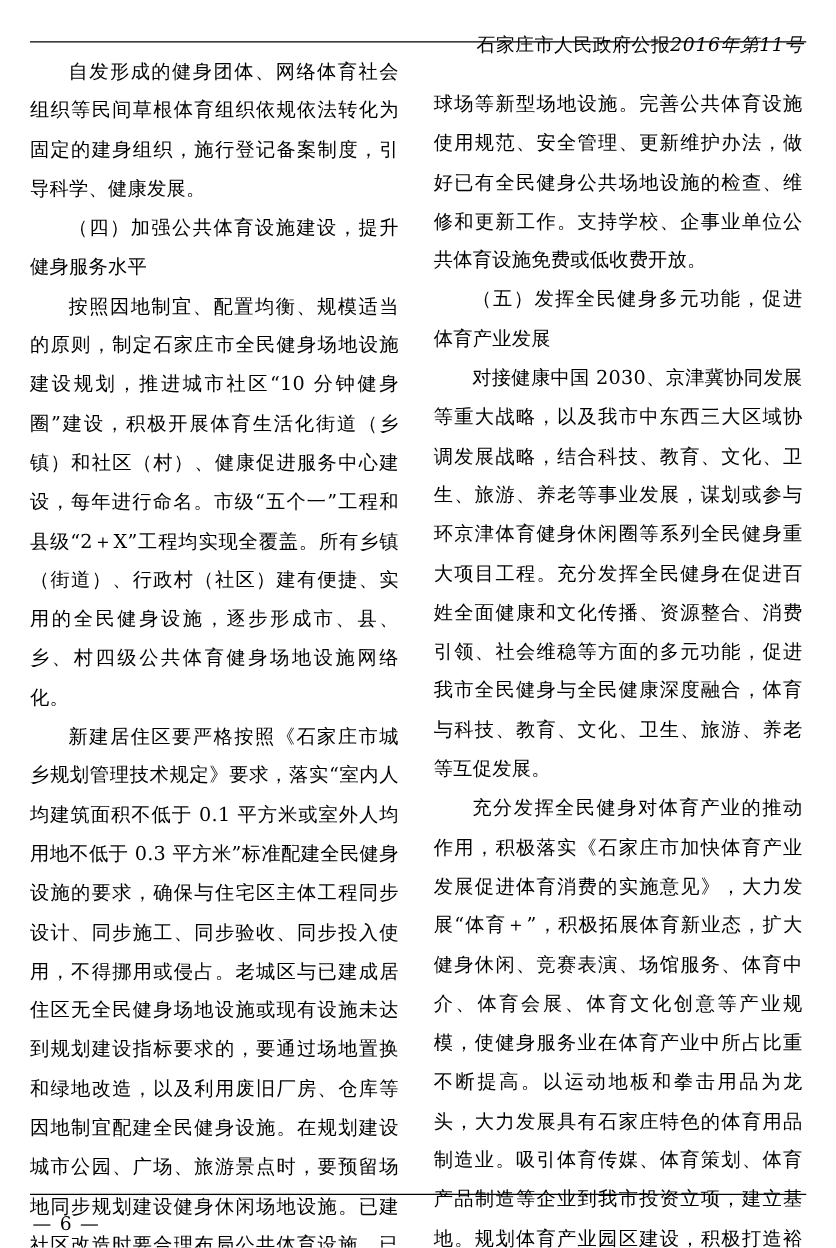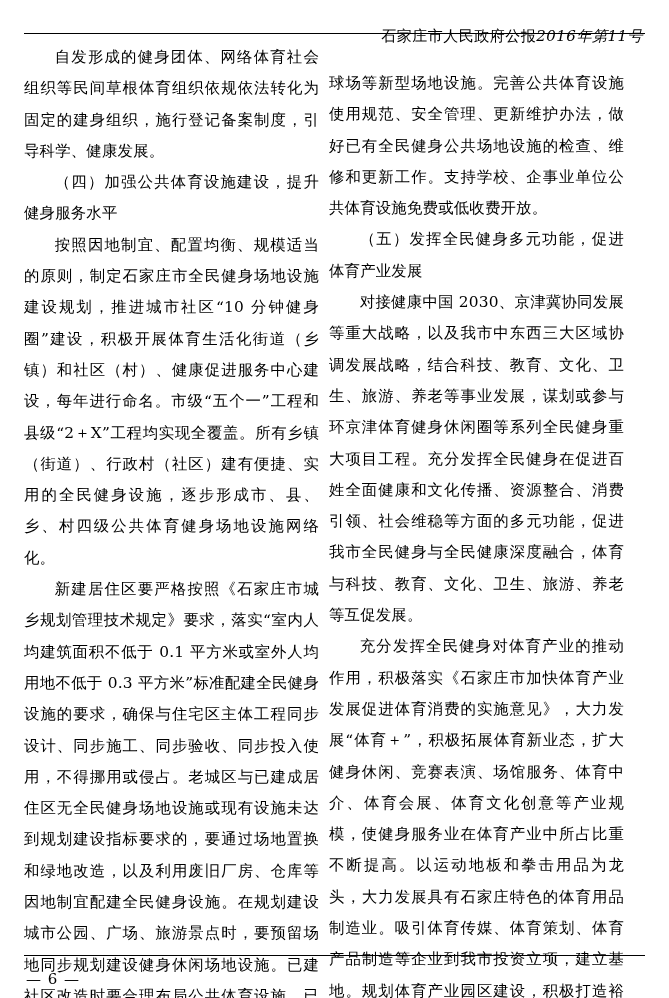--- a/index.html
+++ b/index.html
@@ -52,21 +52,21 @@
     border-bottom: 1px solid #000;
     height: 0;
   }
   .columns {
     position: absolute;
     top: 42px;
     left: 24px;
     right: 24px;
     height: 905px;
     display: flex;
-    gap: 10px;
+    gap: 28px;
   }
   .col {
     width: 295px;
     font-size: 15.4px;
     line-height: 31.3px;
     text-align: justify;
     text-justify: inter-ideograph;
   }
   .col p {
     margin: 0;

